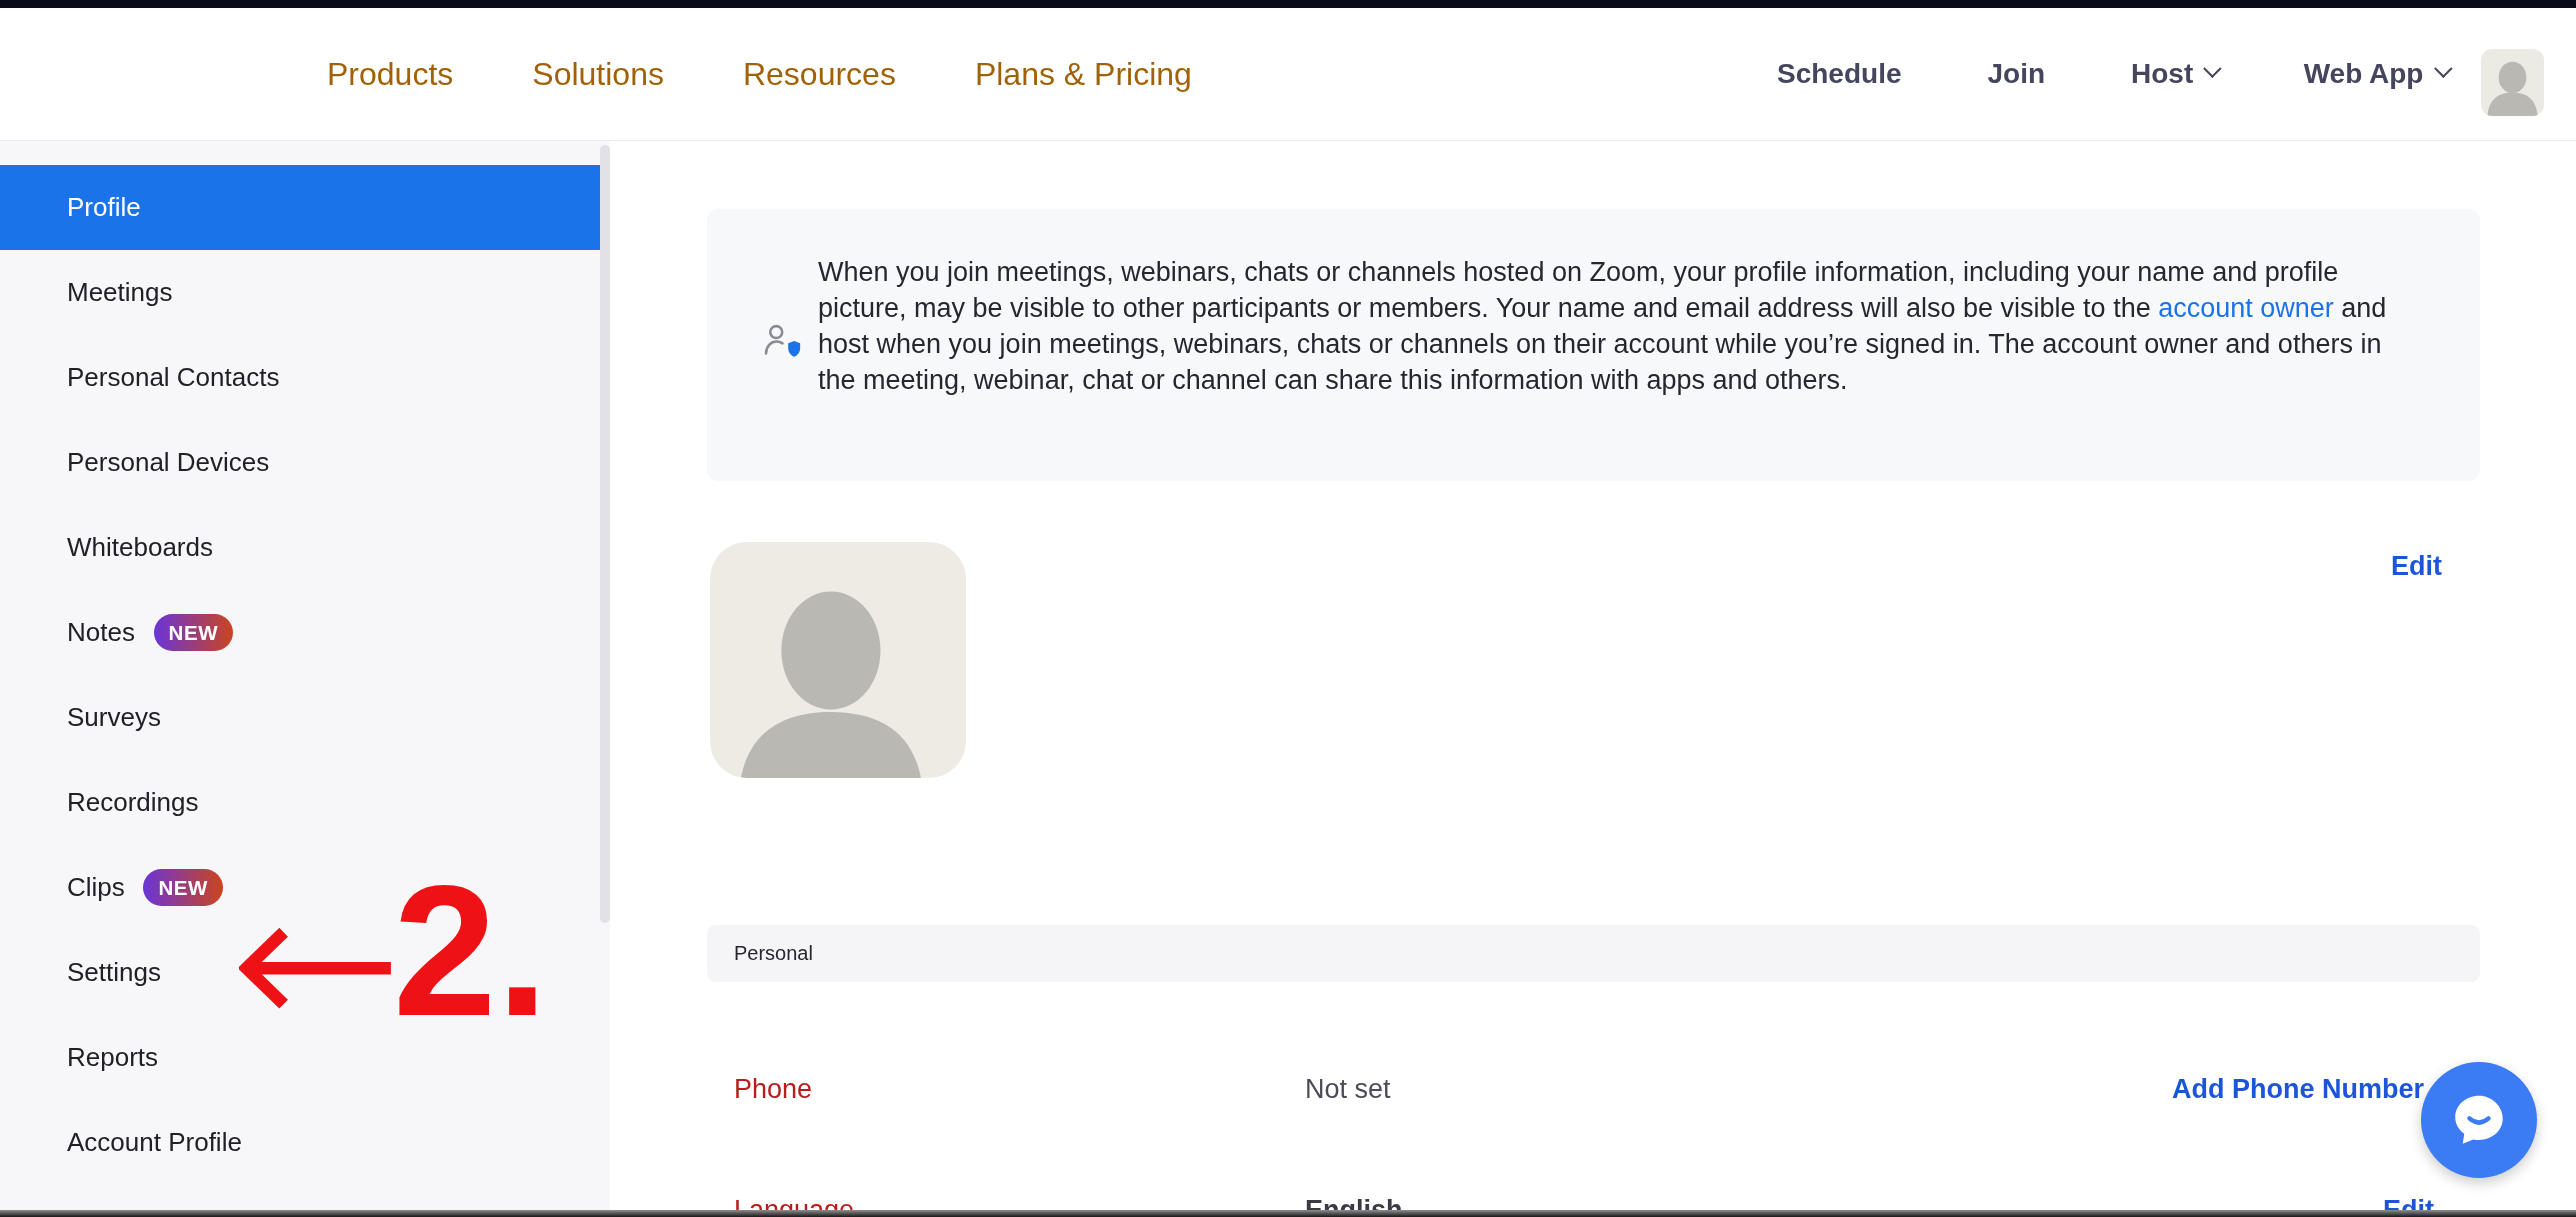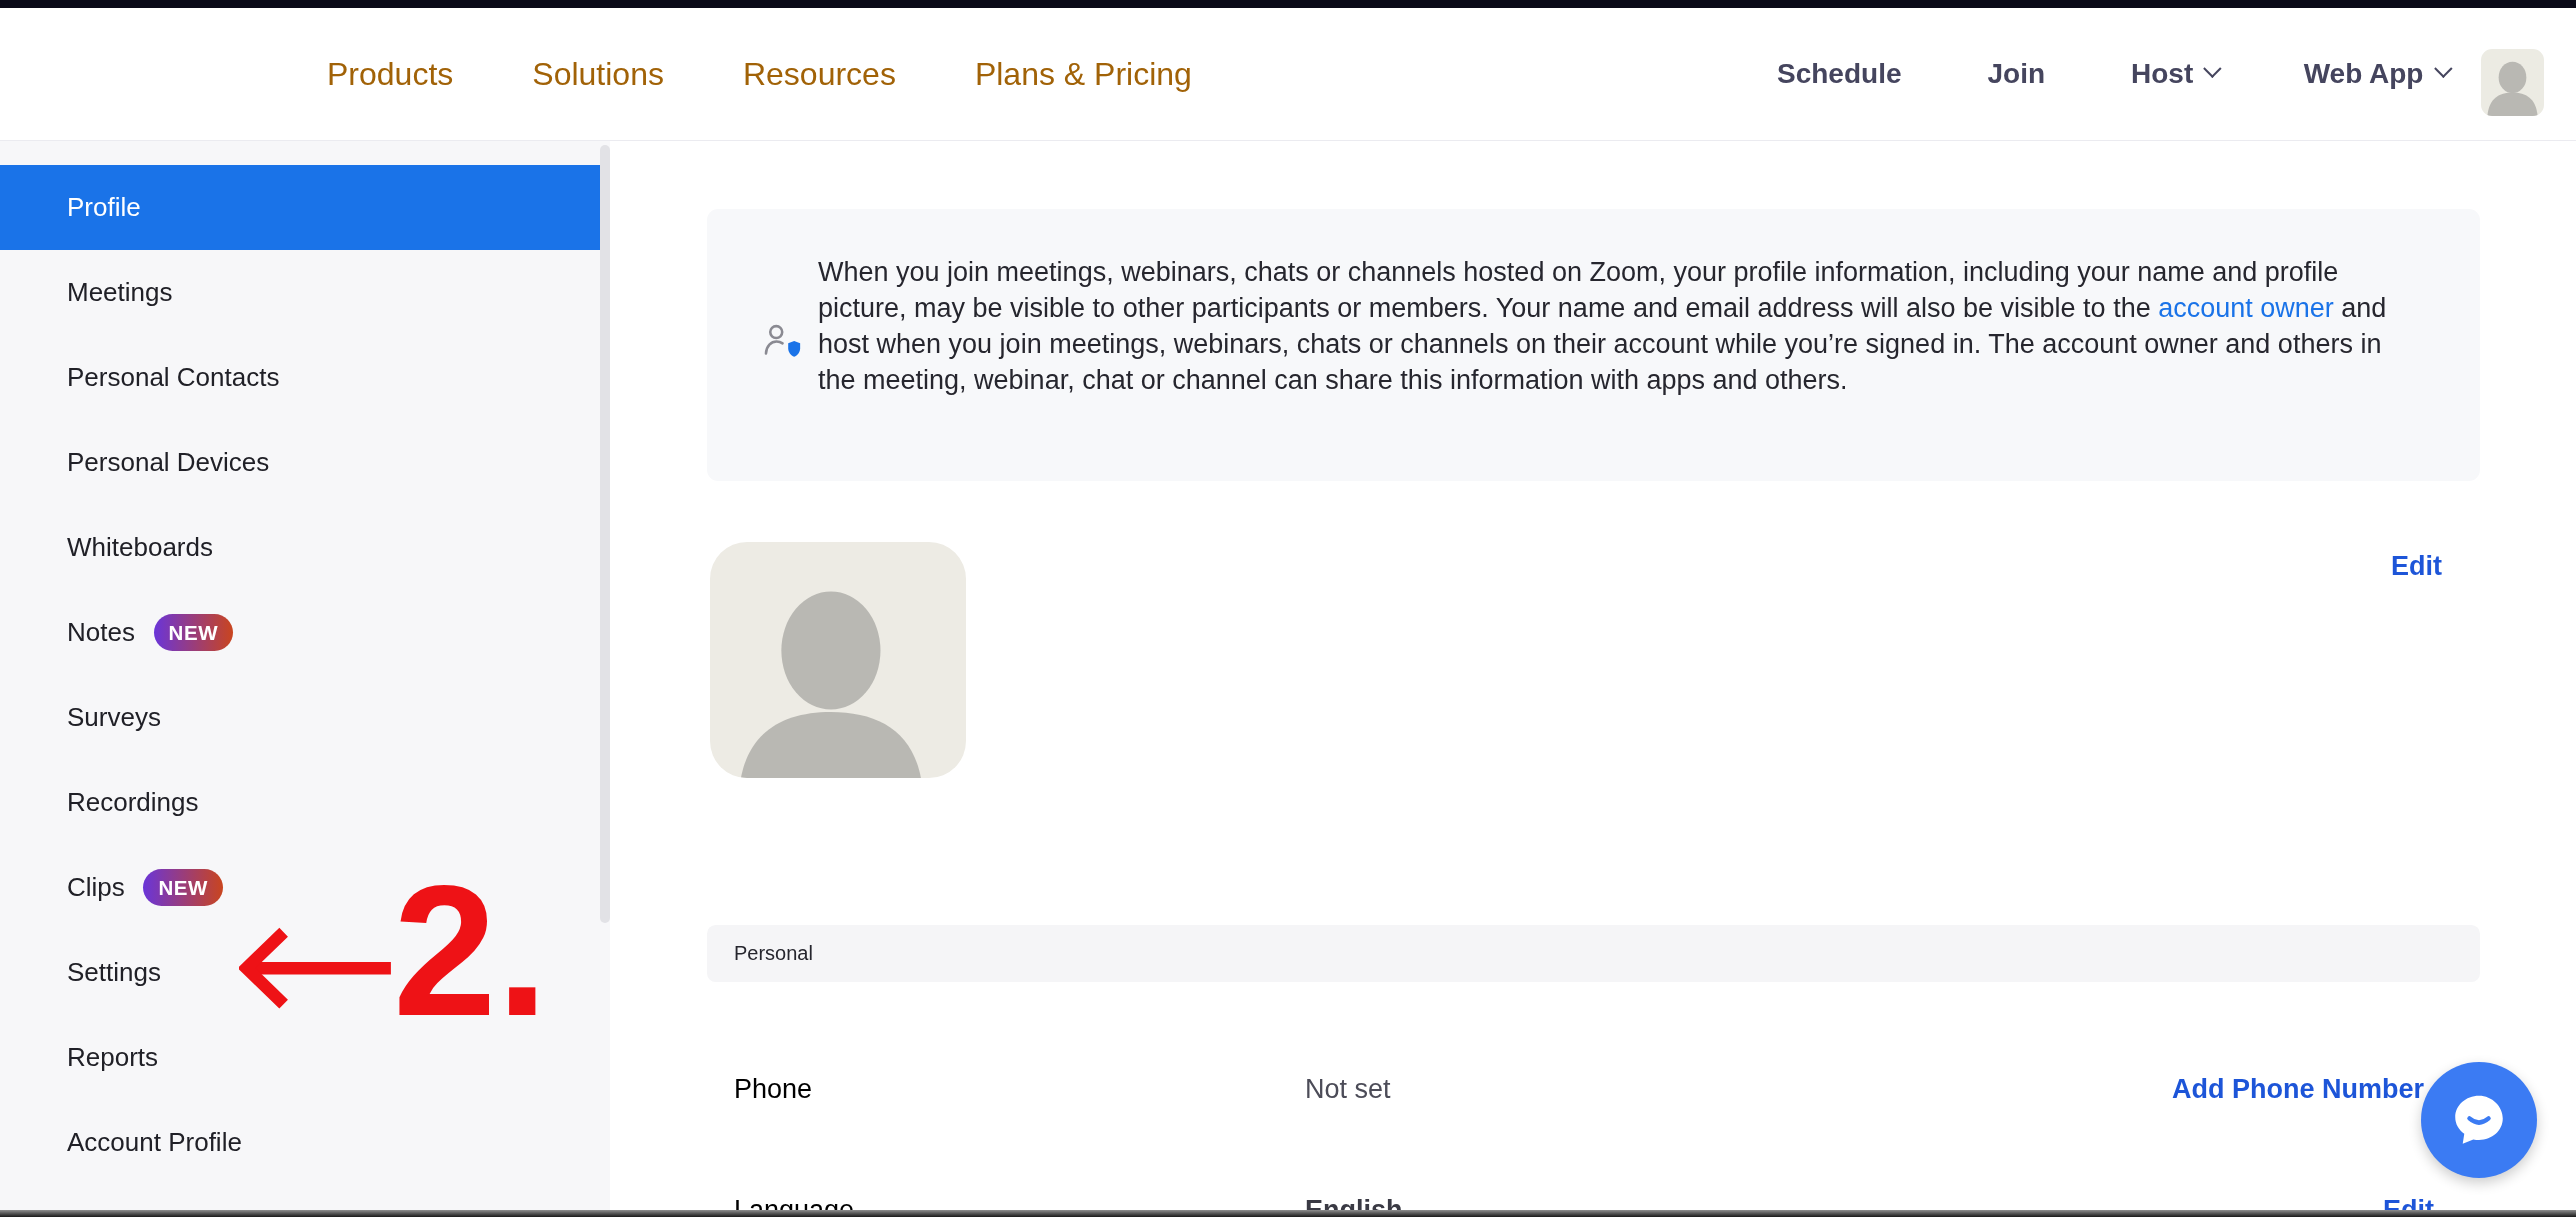--- a/index.html
+++ b/index.html
@@ -56,21 +56,21 @@
 
   .avatar-box{position:absolute;left:710px;top:542px;width:256px;height:236px;
               border-radius:37px;background:#edebe4;overflow:hidden;}
   .edit-link{position:absolute;left:2391px;top:551px;font-size:27px;font-weight:bold;
              color:#1d55d8;cursor:pointer;}
 
   .section-bar{position:absolute;left:707px;top:925px;width:1773px;height:57px;
                background:#f5f5f7;border-radius:8.7px;display:flex;align-items:center;
                padding-left:27px;box-sizing:border-box;font-size:20px;color:#26262e;}
 
-  .row-label{position:absolute;font-size:27px;color:#000000;}
+  .row-label{position:absolute;font-size:27px;color:#b91c1c;}
   .row-value{position:absolute;font-size:27px;color:#4c4c58;}
   .row-action{position:absolute;font-size:27px;font-weight:bold;color:#1d55d8;cursor:pointer;
               white-space:nowrap;}
   .row-value.strong{color:#3a3a44;font-weight:600;}
 
   .chat-btn{position:absolute;left:2421px;top:1062px;width:116px;height:116px;border-radius:50%;
             background:#3b7bf3;display:flex;align-items:center;justify-content:center;
             box-shadow:0 5px 12.4px rgba(0,0,0,.20);z-index:8;cursor:pointer;}
 </style>
 </head>

